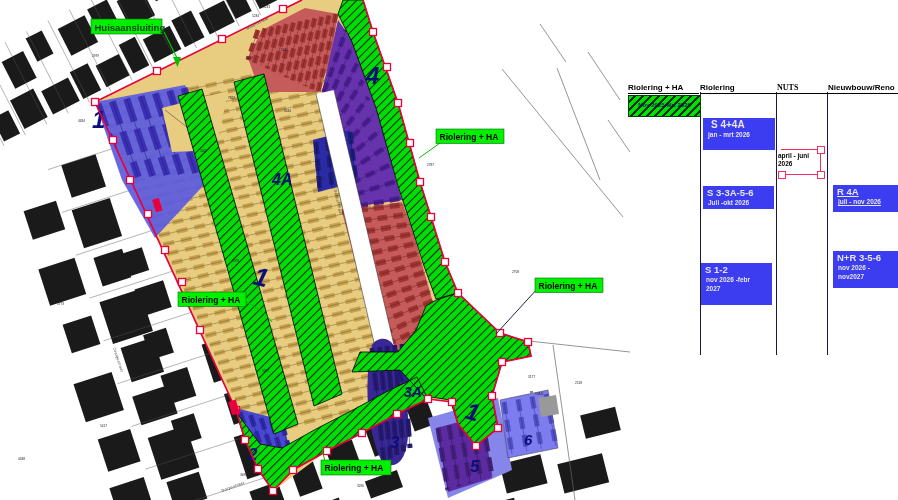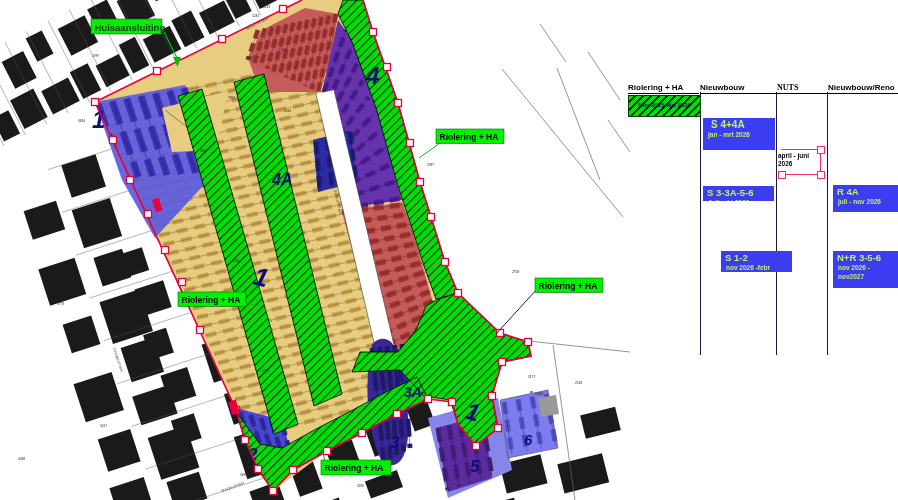--- a/index.html
+++ b/index.html
@@ -7,21 +7,21 @@
         font-family:"Liberation Sans",sans-serif;}
   #mapsvg{position:absolute;left:0;top:0;}
   
   .col-head{position:absolute;font-weight:bold;font-size:8px;color:#000;
             border-bottom:1.2px solid #000;padding-bottom:1px;height:9px;white-space:nowrap;}
   .vline{position:absolute;width:0;border-left:1.2px solid #181840;}
   .green-hatch{position:absolute;background:#00E005;border:0.8px solid #064006;
       background-image:repeating-linear-gradient(135deg,rgba(0,0,0,0) 0 3.5px,#0A300A 3.5px 5.6px);}
   .green-hatch span{display:block;font-size:6px;font-weight:bold;color:#131360;line-height:19px;
       text-align:center;white-space:nowrap;overflow:hidden;}
-  .sched-box{position:absolute;background:#3C3CF0;color:#bef264;overflow:hidden;}
+  .sched-box{position:absolute;background:#3C3CF0;color:#e5e5e5;overflow:hidden;}
   .sched-box .bt{font-weight:bold;font-size:10px;padding:1px 0 0 8px;white-space:nowrap;}
   .sched-box .bt.sm{font-size:9.5px;padding-left:4px;}
   .sched-box .bd{font-weight:bold;font-size:6.5px;padding:1px 0 0 5px;line-height:8.5px;}
   .bracket-line{position:absolute;}
   .bracket-sq{position:absolute;width:6px;height:6px;background:#fff;border:1.6px solid #F23060;}
   .nuts-text{position:absolute;font-size:6.5px;font-weight:bold;color:#000;line-height:8px;}
   
   .street-label{font-family:"Liberation Sans",sans-serif;font-size:4px;fill:#444;letter-spacing:.3px;}
   .parcel-num{font-family:"Liberation Sans",sans-serif;font-size:3.2px;fill:#223;}
   .zone-num{font-family:"Liberation Sans",sans-serif;font-weight:bold;font-style:italic;fill:#0E0E78;}
@@ -527,54 +527,54 @@
     <text class="map-label" x="538.5" y="289">Riolering + HA</text>
   </g>
   <g>
     <rect x="321" y="460" width="70" height="15" fill="#00F000" stroke="#066B06" stroke-width="0.6"></rect>
     <text class="map-label" x="324.5" y="471">Riolering + HA</text>
   </g>
 </svg>
 
 <div>
   <div class="col-head" style="left:628px;top:83px;width:71px;">Riolering + HA</div>
-  <div class="col-head" style="left:700px;top:83px;width:76px;">Nieuwbouw</div>
+  <div class="col-head" style="left:700px;top:83px;width:76px;">Riolering</div>
   <div class="col-head" style="left:777px;top:83px;width:50px;font-family:Liberation Serif, serif;">NUTS</div>
   <div class="col-head" style="left:828px;top:83px;width:70px;">Nieuwbouw/Reno</div>
 
   <div class="vline" style="left:700px;top:92px;height:263px;"></div>
   <div class="vline" style="left:776px;top:92px;height:263px;"></div>
   <div class="vline" style="left:827px;top:92px;height:263px;"></div>
 
   <div class="green-hatch" style="left:628px;top:95px;width:71px;height:20px;">
     <span>Nov 2025-Mrt 2026</span>
   </div>
 
   <div class="sched-box" style="left:703px;top:118px;width:72px;height:32px;">
     <div class="bt">S 4+4A</div>
     <div class="bd">jan - mrt 2026</div>
   </div>
-  <div class="sched-box" style="left:703px;top:186px;width:71px;height:15px;">
+  <div class="sched-box" style="left:703px;top:186px;width:71px;height:23px;">
     <div class="bt sm">S 3-3A-5-6</div>
     <div class="bd">Juli -okt 2026</div>
   </div>
-  <div class="sched-box" style="left:701px;top:251px;width:71px;height:21px;margin-left:20px;">
+  <div class="sched-box" style="left:701px;top:263px;width:71px;height:42px;">
     <div class="bt sm">S 1-2</div>
     <div class="bd" style="width:55px;">nov 2026 -febr 2027</div>
   </div>
 
   <div class="bracket-line" style="left:781px;top:149px;width:41px;border-top:1.8px solid #F23060;"></div>
   <div class="bracket-line" style="left:820px;top:149px;height:27px;border-left:1.8px solid #F23060;"></div>
   <div class="bracket-line" style="left:781px;top:174px;width:41px;border-top:1.8px solid #F23060;"></div>
   <div class="bracket-sq" style="left:817px;top:145.5px;"></div>
   <div class="bracket-sq" style="left:817px;top:171px;"></div>
   <div class="bracket-sq" style="left:778px;top:171px;"></div>
   <div class="nuts-text" style="left:778px;top:152px;width:44px;">april - juni 2026</div>
 
-  <div class="sched-box" style="left:833px;top:185px;width:65px;height:27px;">
+  <div class="sched-box" style="left:833px;top:185px;width:65px;height:27px;text-decoration:underline;">
     <div class="bt sm">R 4A</div>
     <div class="bd">juli - nov 2026</div>
   </div>
   <div class="sched-box" style="left:833px;top:251px;width:78px;height:37px;">
     <div class="bt sm">N+R 3-5-6</div>
     <div class="bd" style="width:45px;">nov 2026 -nov2027</div>
   </div>
 </div>
 
 </div>

